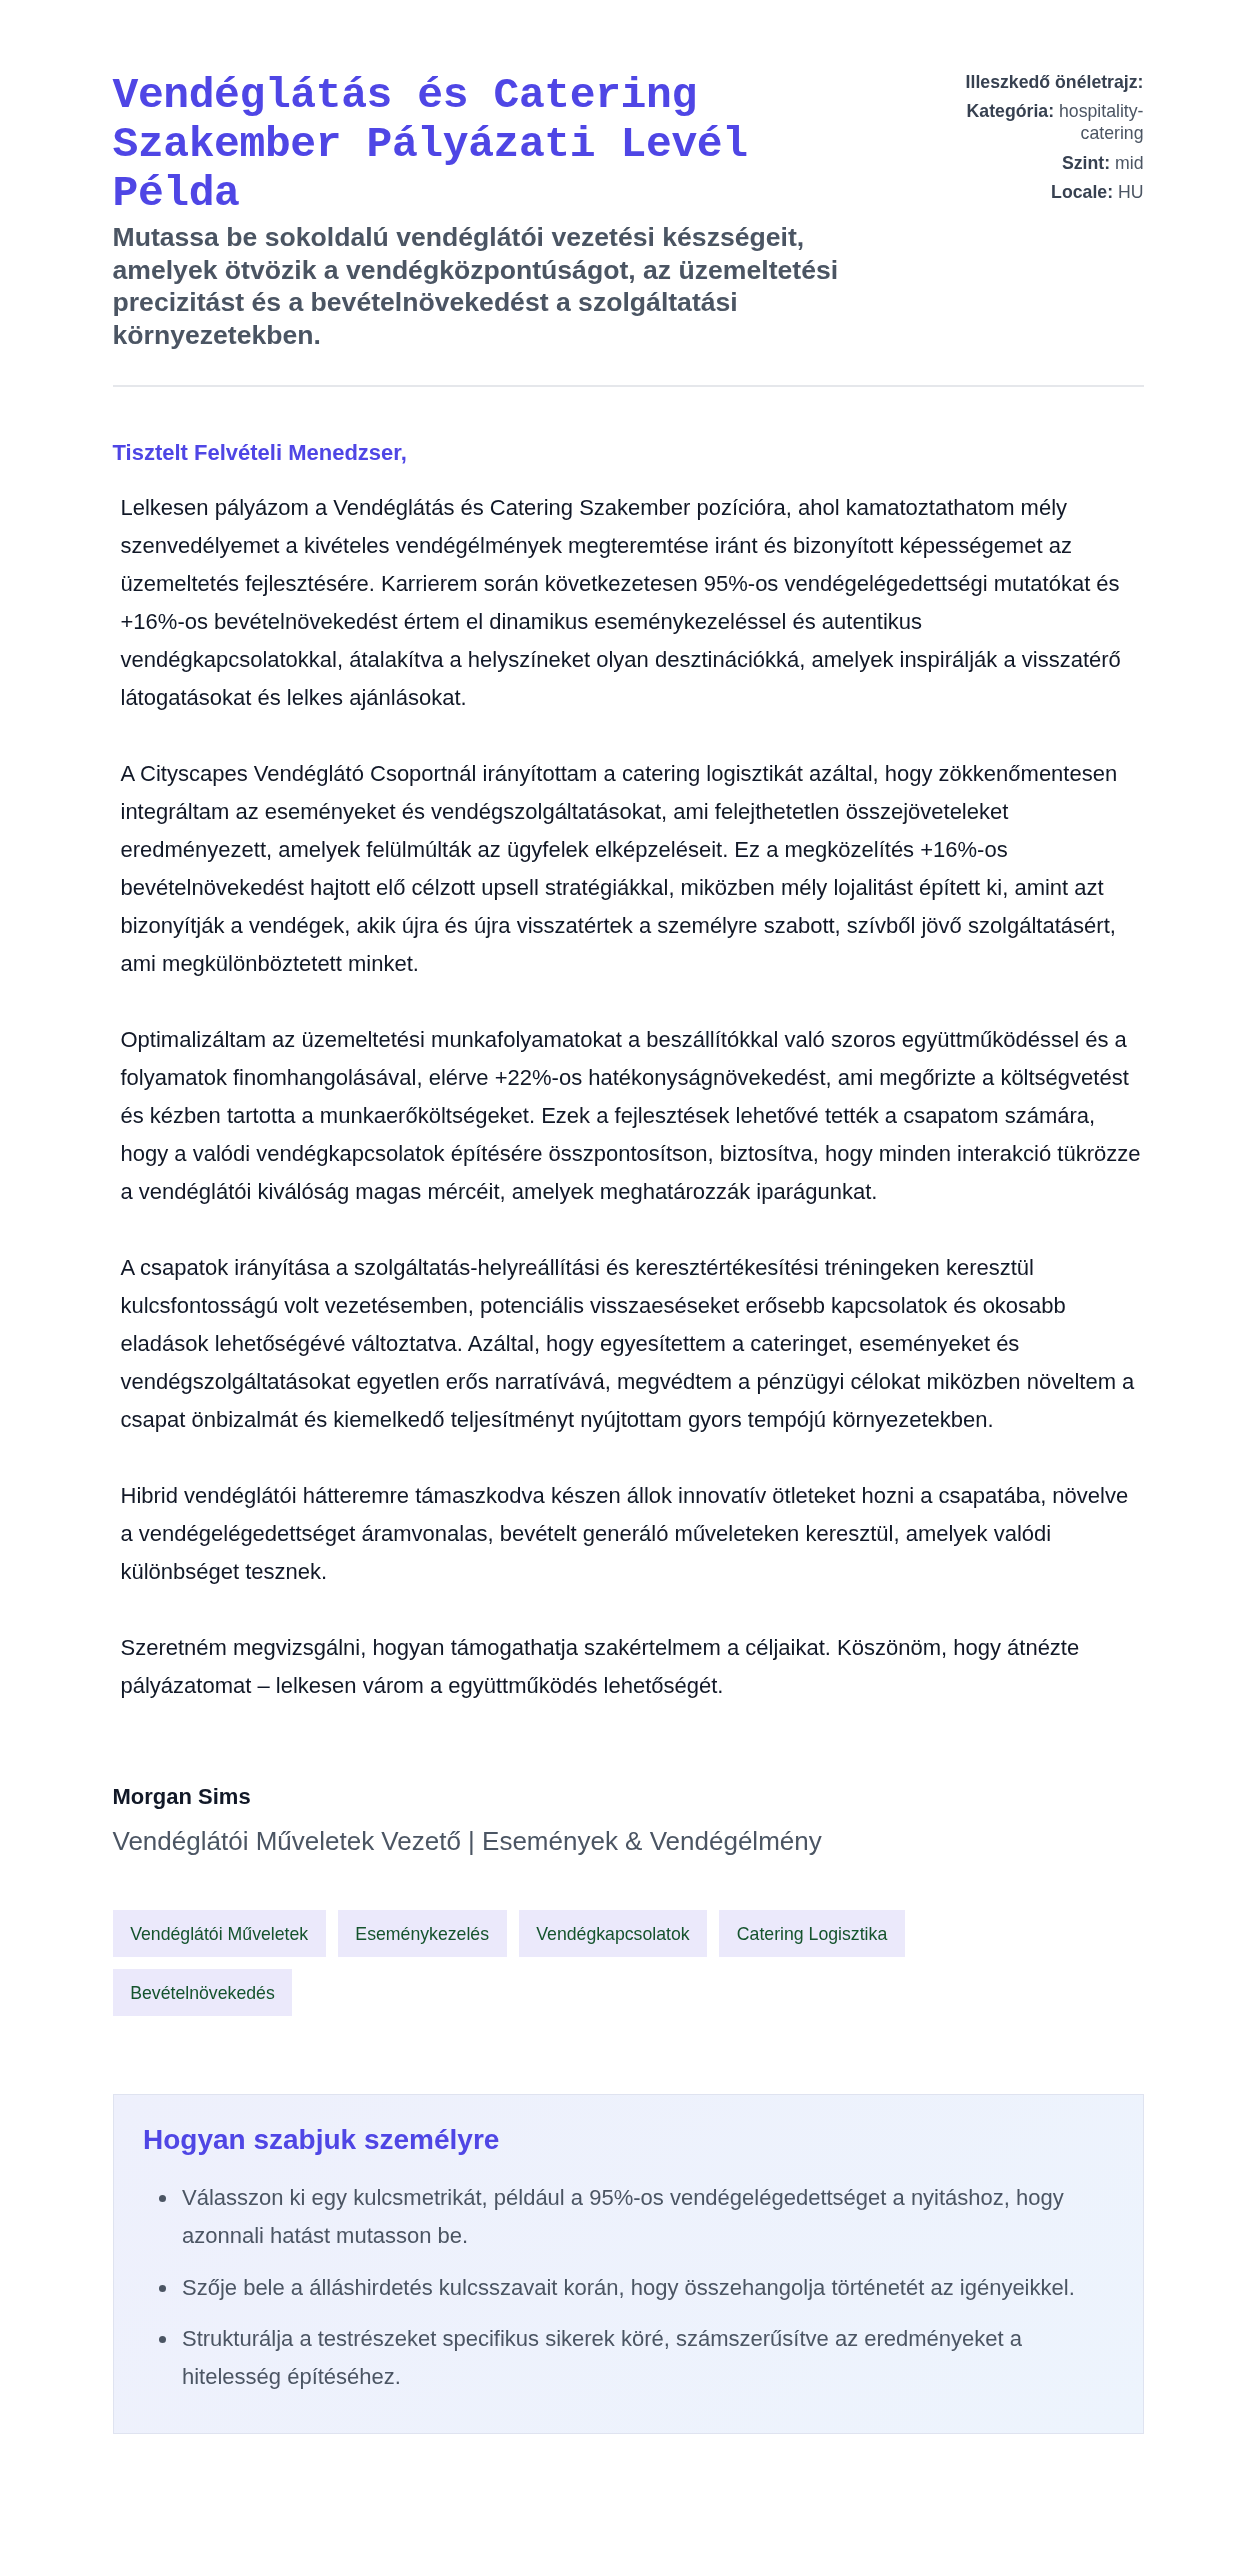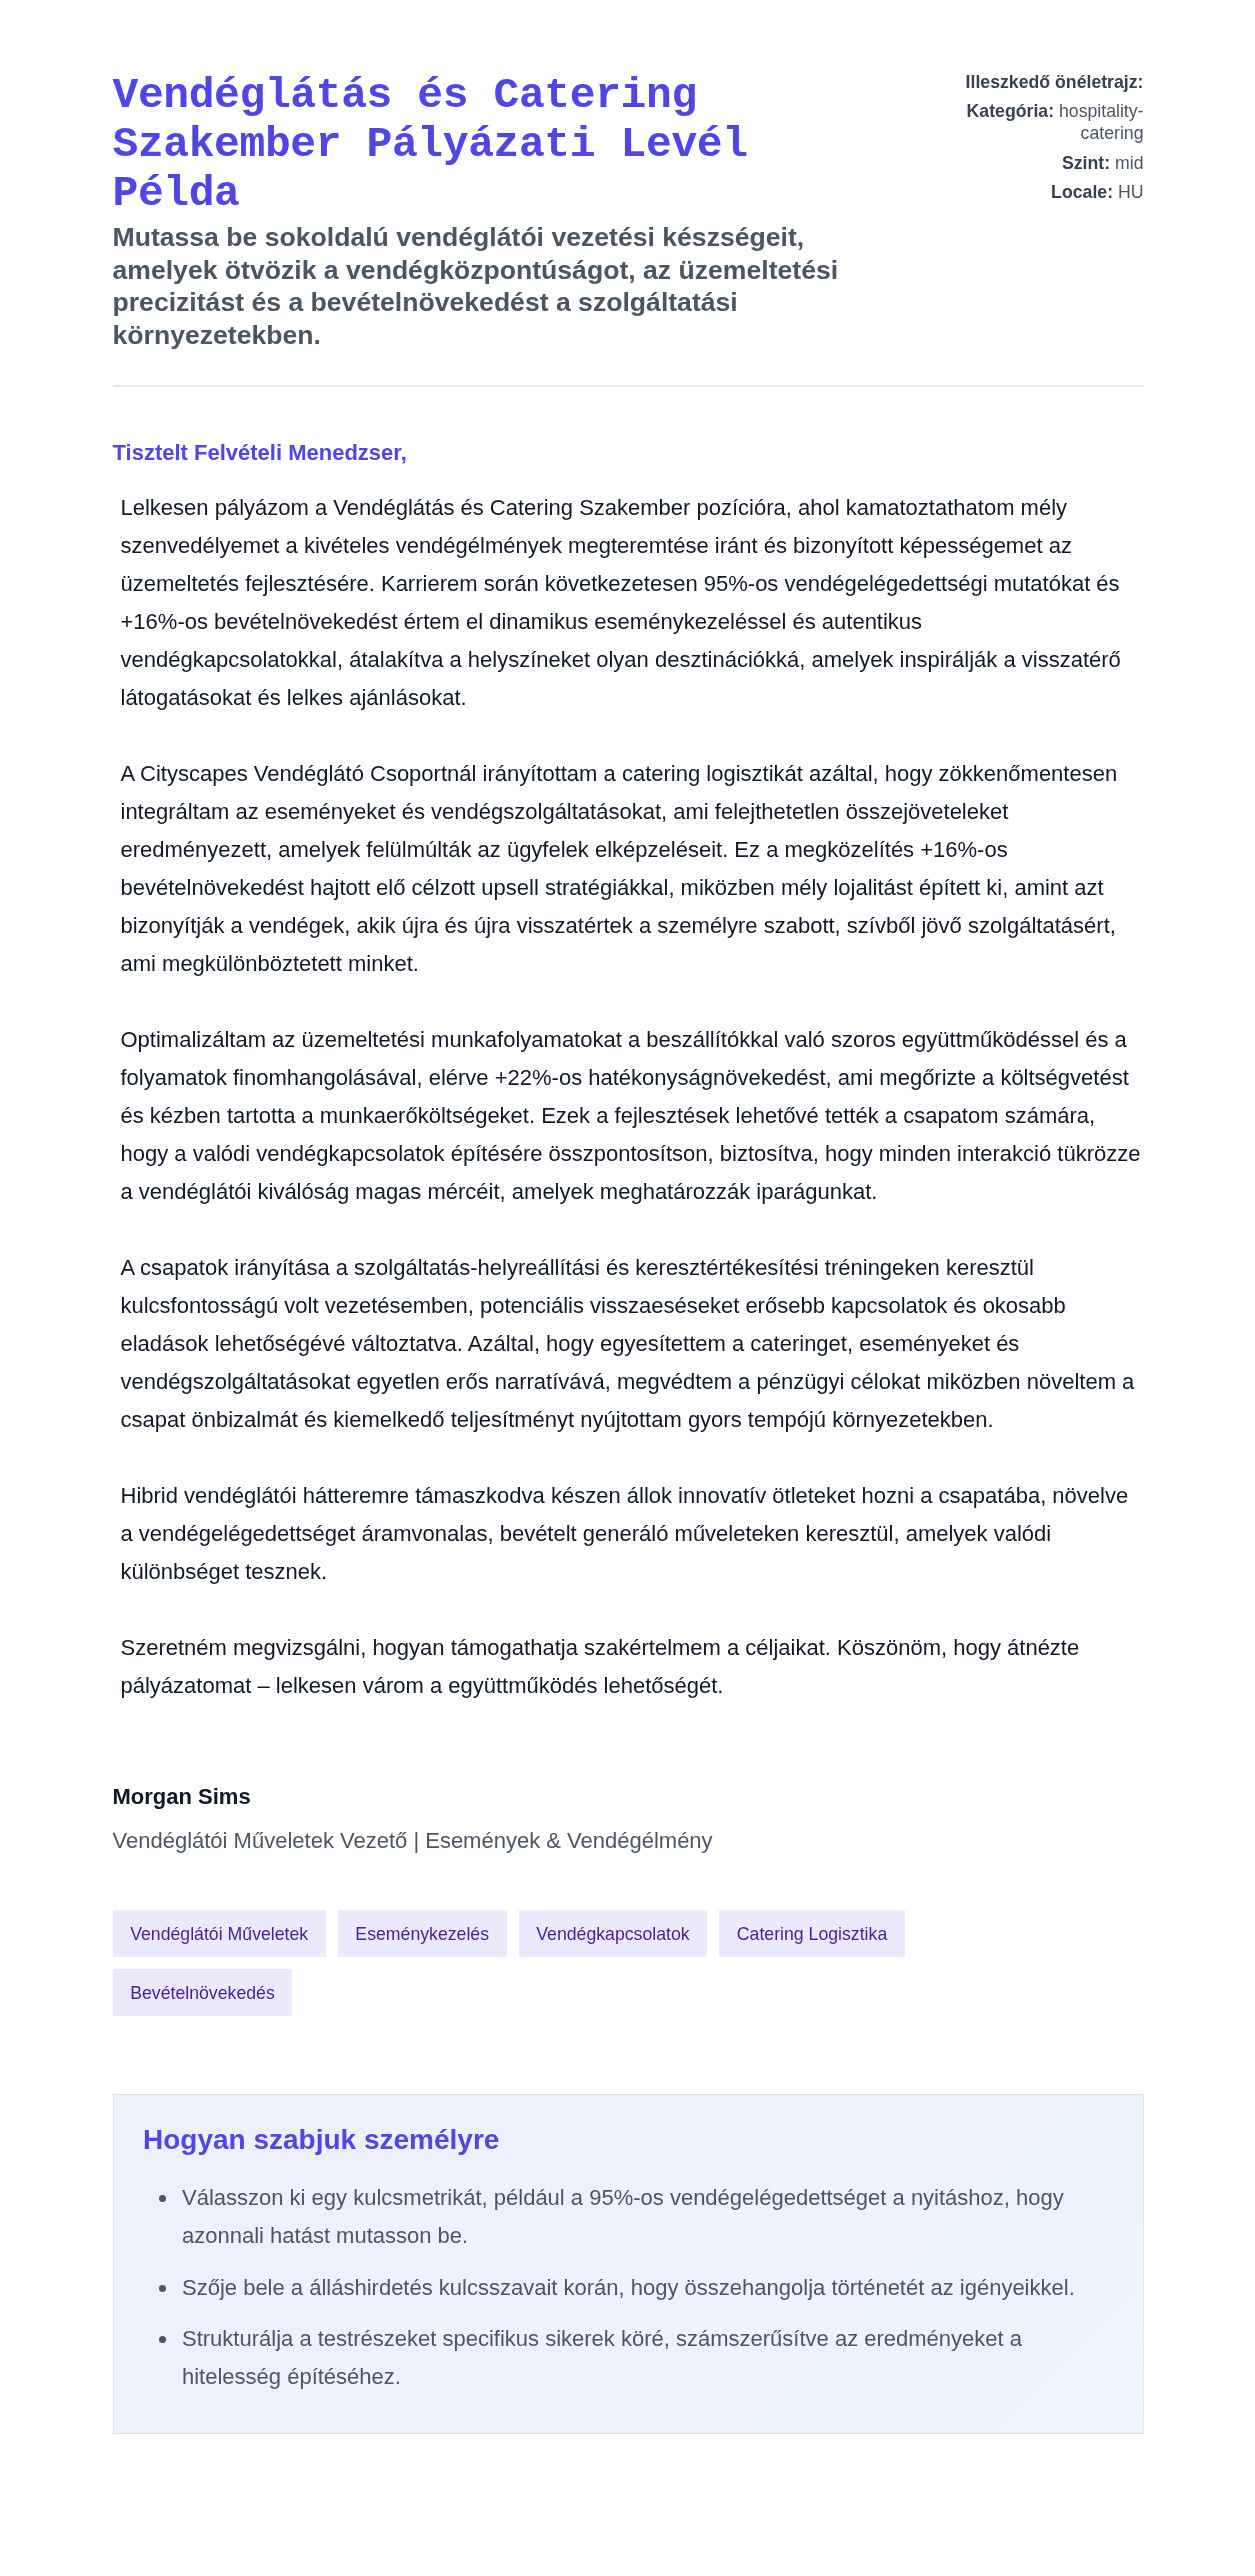--- a/index.html
+++ b/index.html
@@ -62,35 +62,35 @@
     }
     .signature { margin-top: 78px; }
     .sig-name {
       font-size: 22px;
       line-height: 28px;
       font-weight: 700;
       color: #111827;
       margin: 0 0 16.2px 0;
     }
     .sig-title {
-      font-size: 22px;
+      font-size: 26px;
       line-height: 28px;
       color: #4b5563;
       margin: 0;
     }
     .tags {
       margin-top: 55px;
       display: flex;
       flex-wrap: wrap;
       gap: 11.8px 11.8px;
       width: 886px;
     }
     .tag {
       background: #ebe9fb;
-      color: #4c1d95;
+      color: #14532d;
       font-size: 17.7px;
       line-height: 22px;
       padding: 12.6px 17.7px;
       font-weight: 500;
     }
     .tips {
       margin-top: 78px;
       border: 1.5px solid #dfe3f0;
       background: linear-gradient(135deg, #eef0fc 0%, #edf4fd 100%);
       padding: 29.5px 29.5px 29.5px 29.5px;

